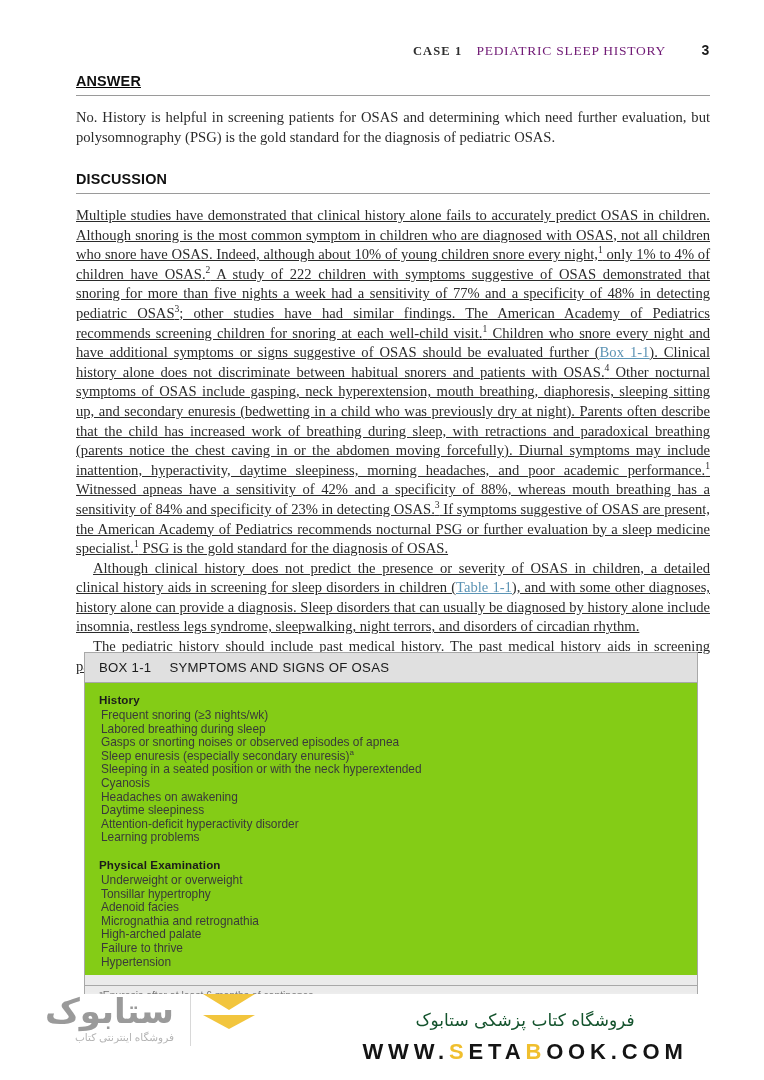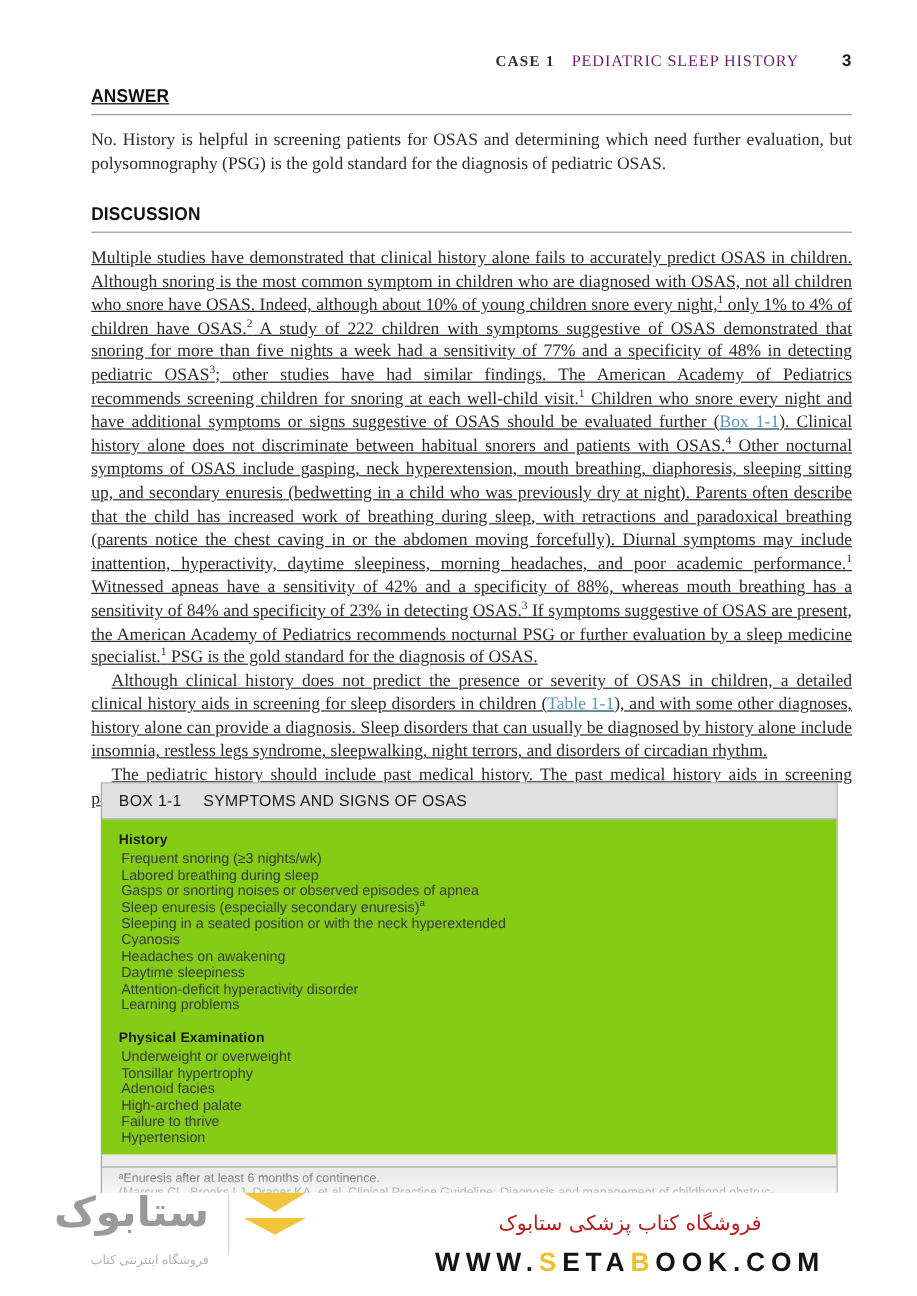--- a/index.html
+++ b/index.html
@@ -231,25 +231,25 @@
   .logo-script {
     font-family: "DejaVu Sans", sans-serif;
     font-size: 34px;
     font-weight: bold;
     line-height: 34px;
     color: #9a9a9a;
     direction: rtl;
     letter-spacing: -0.01em;
   }
   .logo-tagline {
-    font-family: Liberation Serif, serif;
+    font-family: Liberation Sans, sans-serif;
     font-size: 10.5px;
     color: #b4b4b4;
     direction: rtl;
-    margin-top: 15px;
+    margin-top: 3px;
     letter-spacing: 0.02em;
   }
   .logo-divider {
     width: 1px;
     height: 52px;
     background: #d8d8d8;
     margin: 0 12px;
   }
   .logo-chevrons {
     display: flex;
@@ -276,21 +276,21 @@
     display: flex;
     flex-direction: column;
     align-items: center;
     justify-content: center;
     padding-right: 14px;
     box-sizing: border-box;
   }
   .banner-fa {
     font-family: "DejaVu Sans", sans-serif;
     font-size: 17px;
-    color: #b91c1c;
+    color: #14532d;
     direction: rtl;
     margin-bottom: 9px;
   }
   .banner-url {
     font-family: "Liberation Sans", sans-serif;
     font-size: 22px;
     font-weight: bold;
     letter-spacing: 0.22em;
     color: #141414;
     white-space: nowrap;
@@ -346,20 +346,21 @@
         <li>Daytime sleepiness</li>
         <li>Attention-deficit hyperactivity disorder</li>
         <li>Learning problems</li>
       </ul>
 
       <p class="box-subhead spaced">Physical Examination</p>
       <ul class="box-list">
         <li>Underweight or overweight</li>
         <li>Tonsillar hypertrophy</li>
         <li>Adenoid facies</li>
+        <li>Micrognathia and retrognathia</li>
         <li>High-arched palate</li>
         <li>Failure to thrive</li>
         <li>Hypertension</li>
       </ul>
     </div>
     <div class="box-footnotes">
       <p>ᵃEnuresis after at least 6 months of continence.</p>
       <p>(Marcus CL, Brooks LJ, Draper KA, et al. Clinical Practice Guideline: Diagnosis and management of childhood obstruc-</p>
     </div>
     <div class="box-fade"></div>

